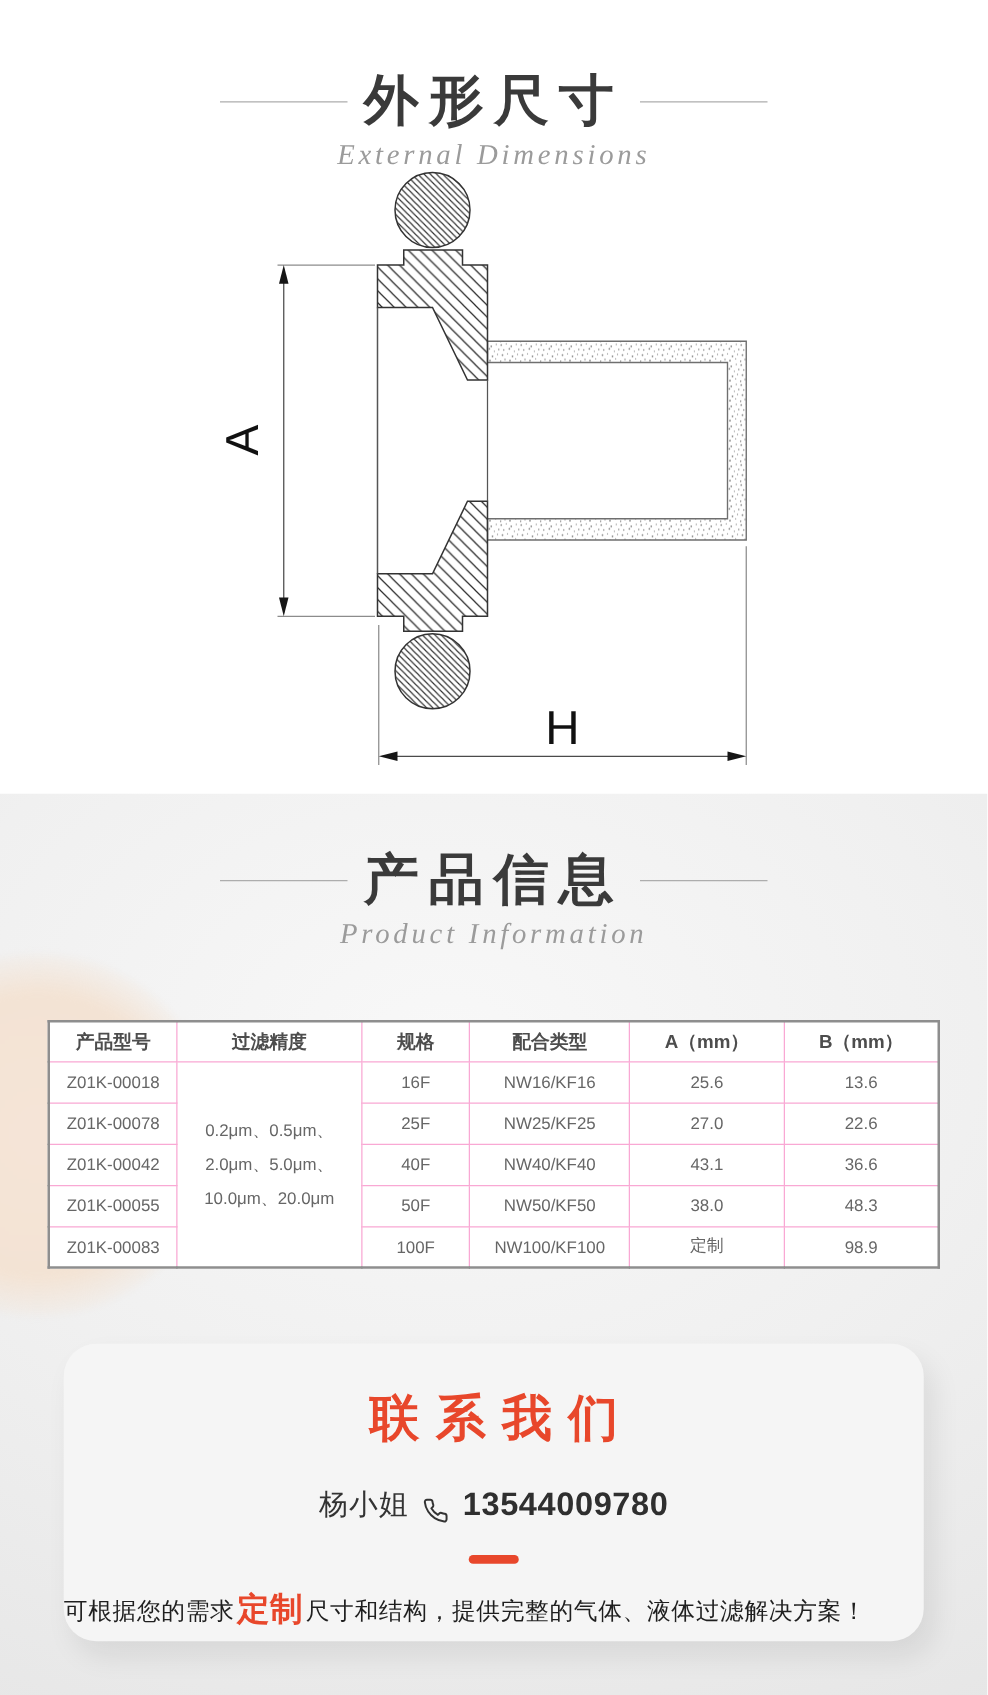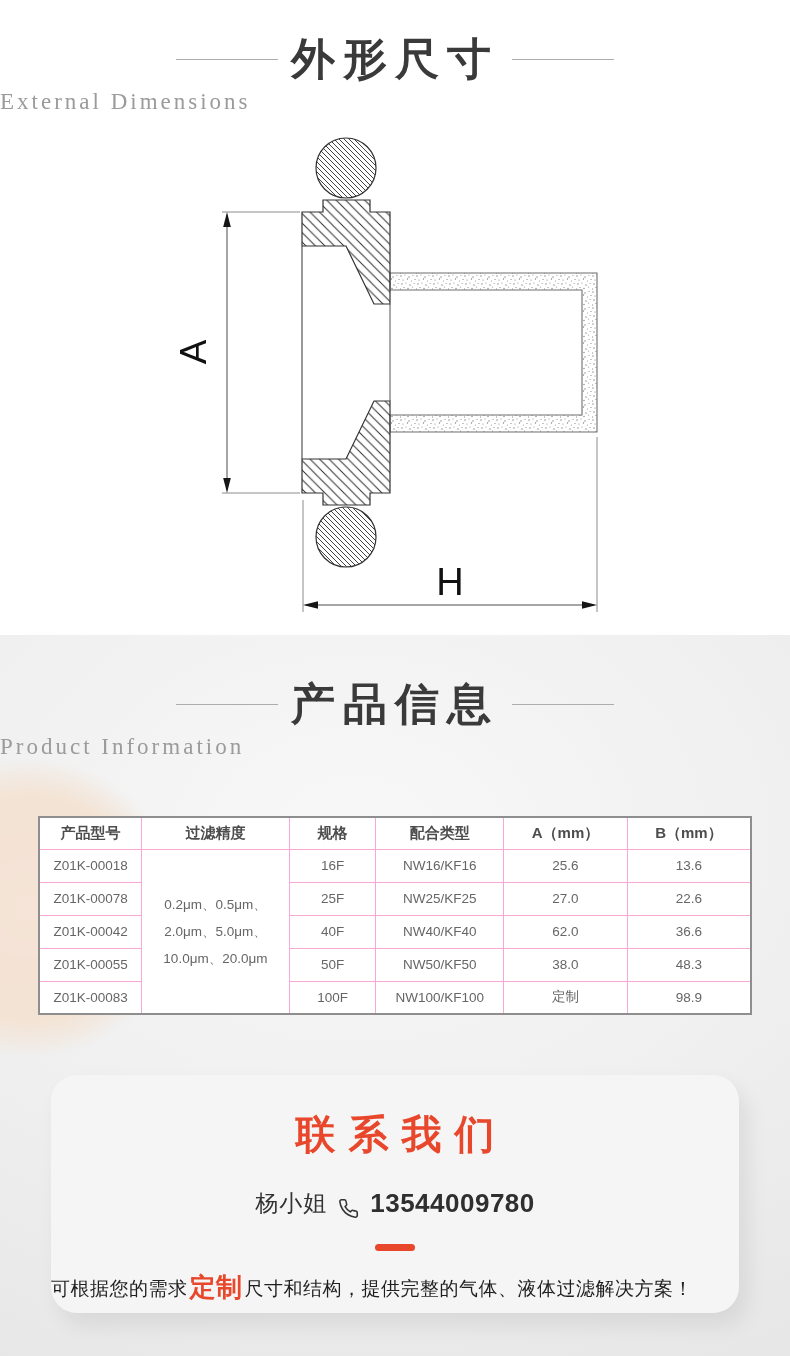--- a/index.html
+++ b/index.html
@@ -11,27 +11,27 @@
   .page { width:790px; height:1356px; position:relative; }
 
   
   .sec-head { display:flex; align-items:center; justify-content:center; gap:13px; }
   .sec-head .rule { width:102px; height:1px; background:#adadad; }
   .sec-head h2 {
     font-size:44px; font-weight:700; color:#3a3a3a;
     letter-spacing:8px; line-height:1.05; white-space:nowrap;
   }
   .sec-sub {
-    margin-top:7px; text-align:left;
-    font-family:"Liberation Serif", serif; 
+    margin-top:7px; text-align:center;
+    font-family:"Liberation Serif", serif; font-style:italic;
     font-size:23px; color:#9b9b9b; letter-spacing:3px;
   }
 
   
-  .sec-dim { position:relative; height:635px; background:#fff; padding-top:36px; }
+  .sec-dim { position:relative; height:635px; background:#fff; padding-top:58px; }
   .drawing { position:absolute; left:0; top:130px; }
 
   
   .sec-prod {
     position:relative; height:721px; padding-top:46px; overflow:hidden;
     background: radial-gradient(120% 95% at 45% 28%, #f8f8f8 0%, #f0f0f0 45%, #e4e4e4 100%);
   }
   .blob {
     position:absolute; left:-115px; top:128px; width:290px; height:290px;
     border-radius:50%; filter:blur(3px);
@@ -188,21 +188,21 @@
           <td>Z01K-00078</td>
           <td>25F</td>
           <td>NW25/KF25</td>
           <td>27.0</td>
           <td>22.6</td>
         </tr>
         <tr>
           <td>Z01K-00042</td>
           <td>40F</td>
           <td>NW40/KF40</td>
-          <td>62.0</td>
+          <td>43.1</td>
           <td>36.6</td>
         </tr>
         <tr>
           <td>Z01K-00055</td>
           <td>50F</td>
           <td>NW50/KF50</td>
           <td>38.0</td>
           <td>48.3</td>
         </tr>
         <tr>

